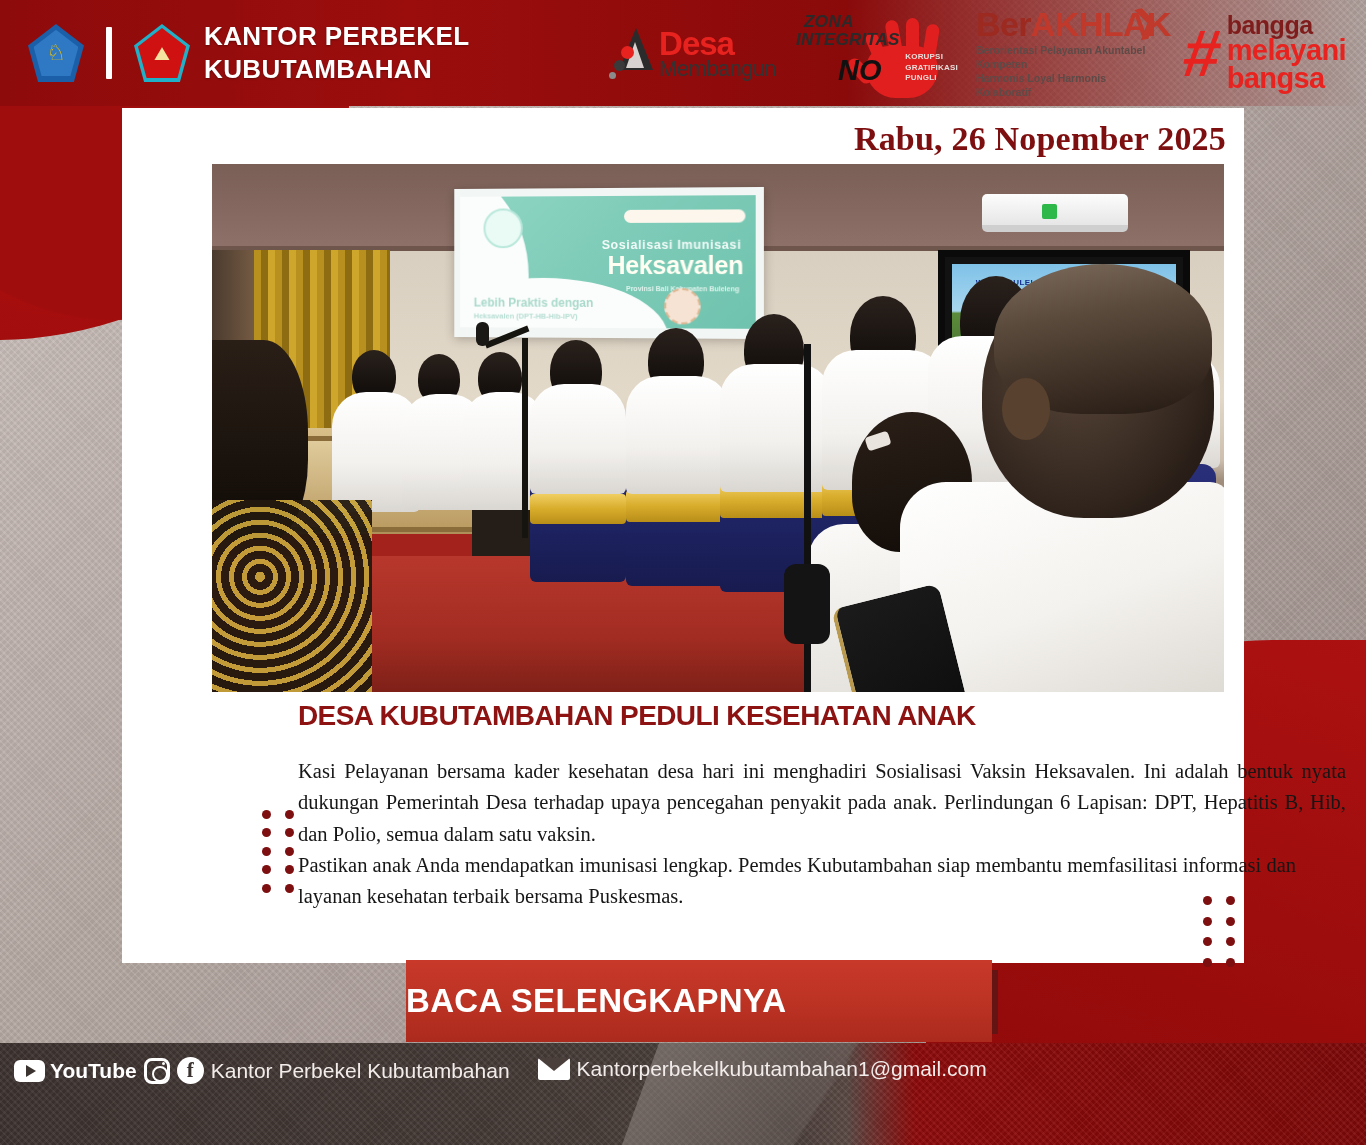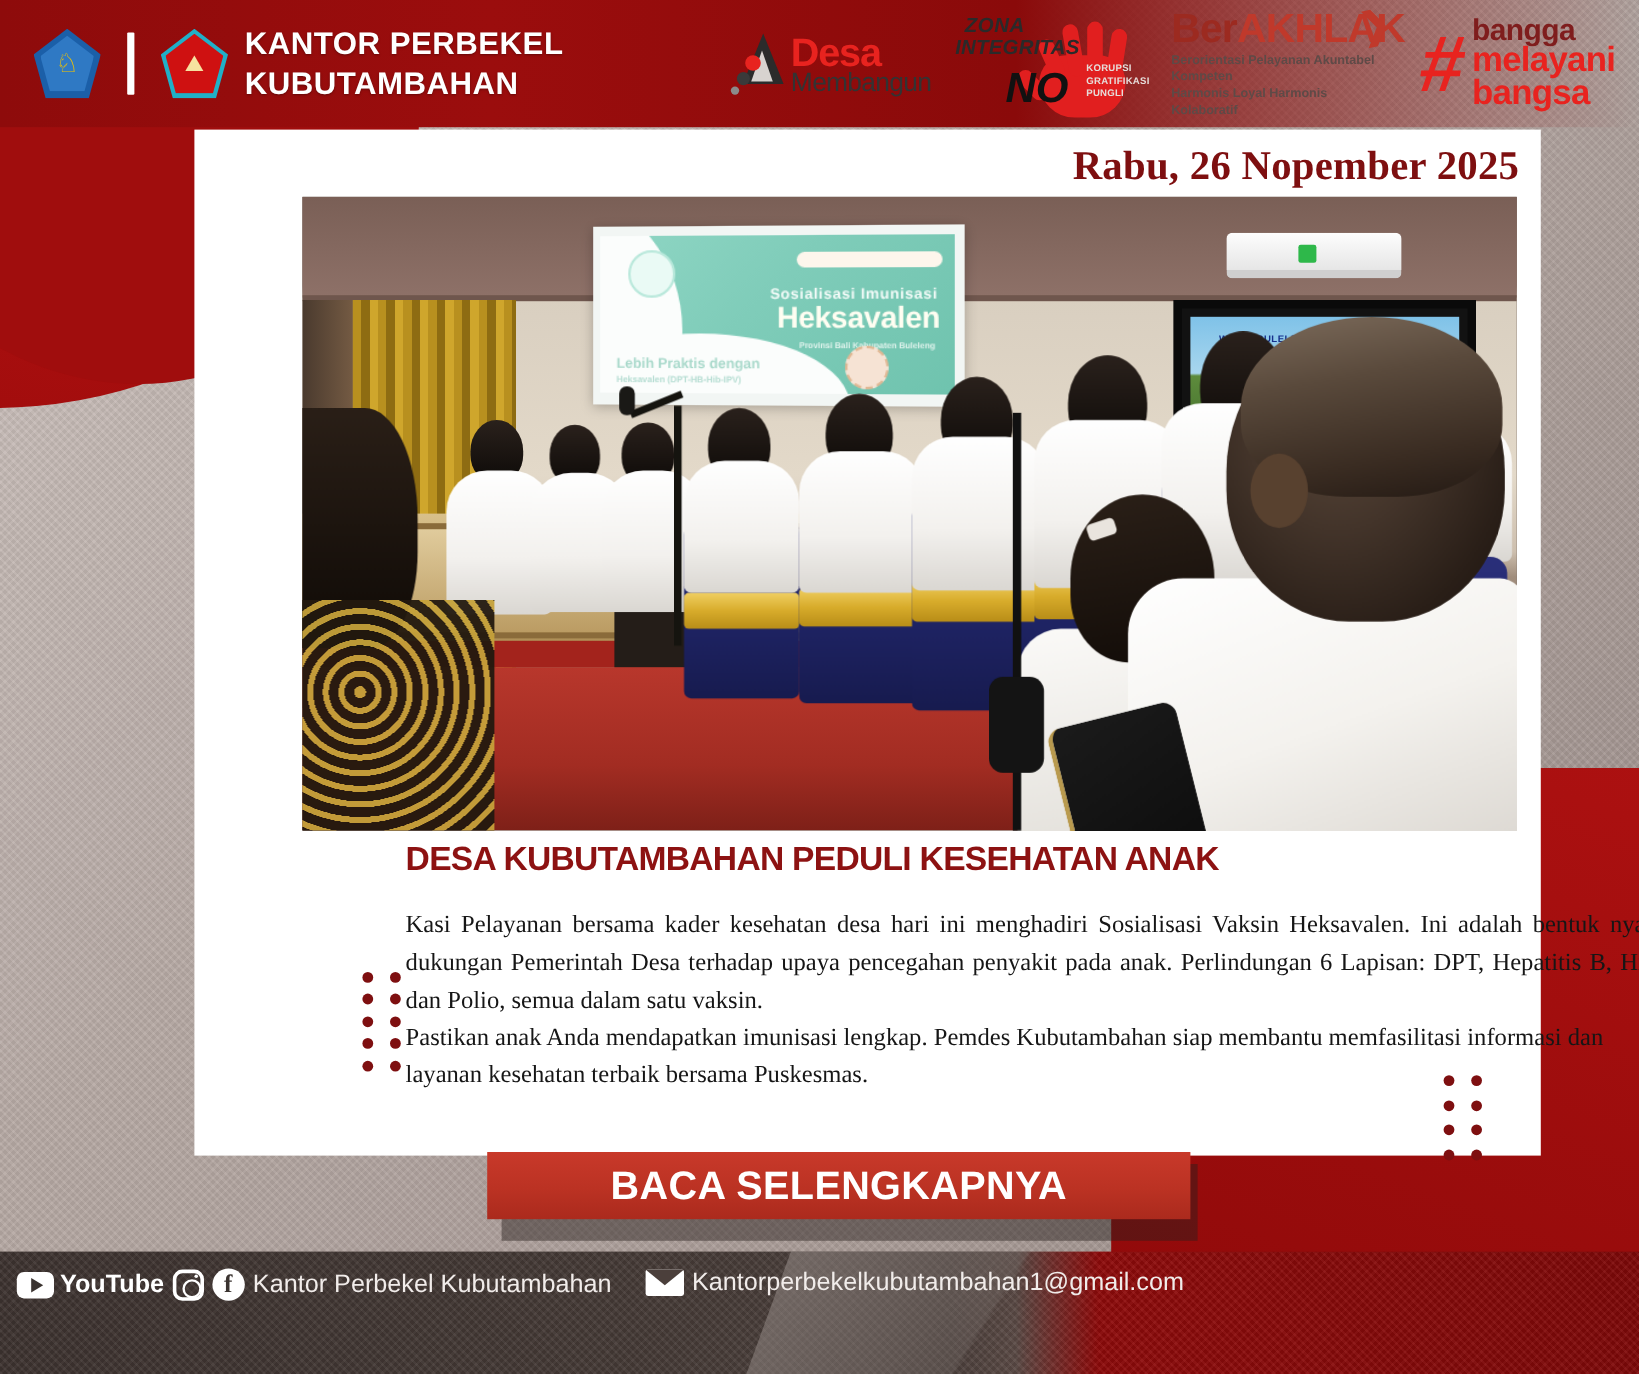--- a/index.html
+++ b/index.html
@@ -119,42 +119,42 @@
   .dm-t1 { font-size:33px; font-weight:700; color:#e8231f; letter-spacing:-1px; }
   .dm-t2 { font-size:22px; font-weight:400; color:#333; letter-spacing:-.6px; margin-top:-2px;}
 
   
   .zi { position:relative; width:160px; height:94px; }
   .zi-hand { position:absolute; right:6px; top:4px; width:98px; height:88px; }
   .zi-palm { position:absolute; left:14px; top:36px; width:72px; height:52px; background:#e11f1f; border-radius:26px 26px 34px 34px; }
   .zi-f { position:absolute; background:#e11f1f; border-radius:7px; }
   .zi-t1 { position:absolute; left:8px; top:6px; font-size:17px; font-weight:800; font-style:italic; color:#2a2a2a; letter-spacing:.5px;}
   .zi-t2 { position:absolute; left:0px; top:24px; font-size:17px; font-weight:800; font-style:italic; color:#2a2a2a; letter-spacing:.2px;}
-  .zi-no { position:absolute; left:42px; top:48px; font-size:35px; font-weight:900; font-style:italic; color:#111; }
+  .zi-no { position:absolute; left:42px; top:48px; font-size:29px; font-weight:900; font-style:italic; color:#111; }
   .zi-small { position:absolute; right:-2px; top:46px; font-size:8px; font-weight:800; color:#e6dcd9; line-height:1.32; letter-spacing:.2px; text-align:left;}
 
   
   .ba { position:relative; width:188px; }
   .ba-main { font-size:34px; font-weight:800; color:#c0392b; letter-spacing:-.6px; line-height:1; }
   .ba-main .b1 { color:#9c2a20; }
   .ba-arrow { position:absolute; right:6px; top:-4px; color:#c0392b; font-size:30px; font-weight:900; transform:rotate(-12deg);}
   .ba-sub { font-size:10.5px; font-weight:700; color:#5e4a47; line-height:1.35; margin-top:2px; }
 
   
   .bm { display:flex; align-items:center; gap:6px; }
   .bm-hash { font-size:66px; font-weight:900; color:#e8231f; line-height:.8; transform:skewX(-8deg); }
   .bm-txt { line-height:.96; }
   .bm-1 { font-size:25px; font-weight:800; color:#7f1d1d; letter-spacing:-.5px;}
   .bm-2 { font-size:29px; font-weight:800; color:#e8231f; letter-spacing:-.6px;}
   .bm-3 { font-size:29px; font-weight:800; color:#e8231f; letter-spacing:-.6px;}
 
   
   #card {
     position:absolute; left:122px; top:108px; width:1122px; height:855px;
-    background:#ffffff; z-index:4;margin-left:40px;
+    background:#ffffff; z-index:4;
   }
 
   #date-line {
     position:absolute; right:18px; top:12px;
     font-family:"Liberation Serif", serif;
     font-size:34px; font-weight:700; color:#7e0f10; letter-spacing:.2px;
   }
 
   
   #photo {
@@ -348,23 +348,23 @@
   }
   #body-text p { margin:0; }
   #body-text p.p2 { text-align:left; }
 
   
   #cta-shadow {
     position:absolute; left:418px; top:970px; width:580px; height:64px;
     background:rgba(40,30,28,.45); z-index:4;
   }
   #cta {
-    position:absolute; left:406px; top:960px; width:586px; height:56px;
+    position:absolute; left:406px; top:960px; width:586px; height:82px;
     background:linear-gradient(180deg,#c8392a 0%, #bb3223 55%, #ab2a1d 100%);
-    display:flex; align-items:center; justify-content:center; z-index:5;
+    display:flex; align-items:center; justify-content:flex-start; z-index:5;
     cursor:pointer;
   }
   #cta-label { color:#fff; font-size:33px; font-weight:800; letter-spacing:.3px; }
 
   
   #footer-content {
     position:absolute; left:0; bottom:0; width:1366px; height:102px;
     display:flex; align-items:flex-start; padding-top:14px; z-index:7;
     color:#f1ecea; font-size:21px;
   }

